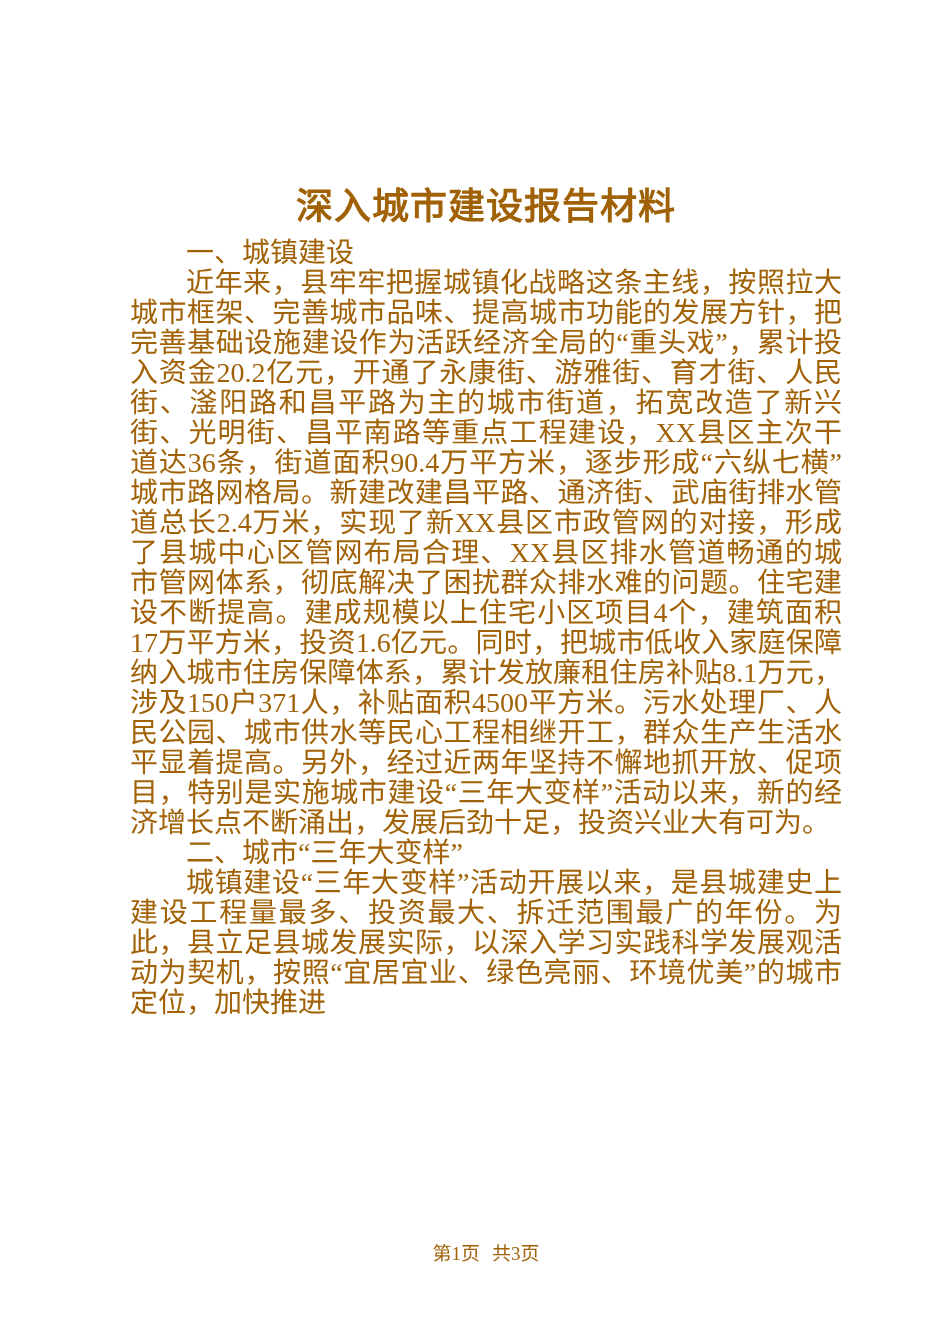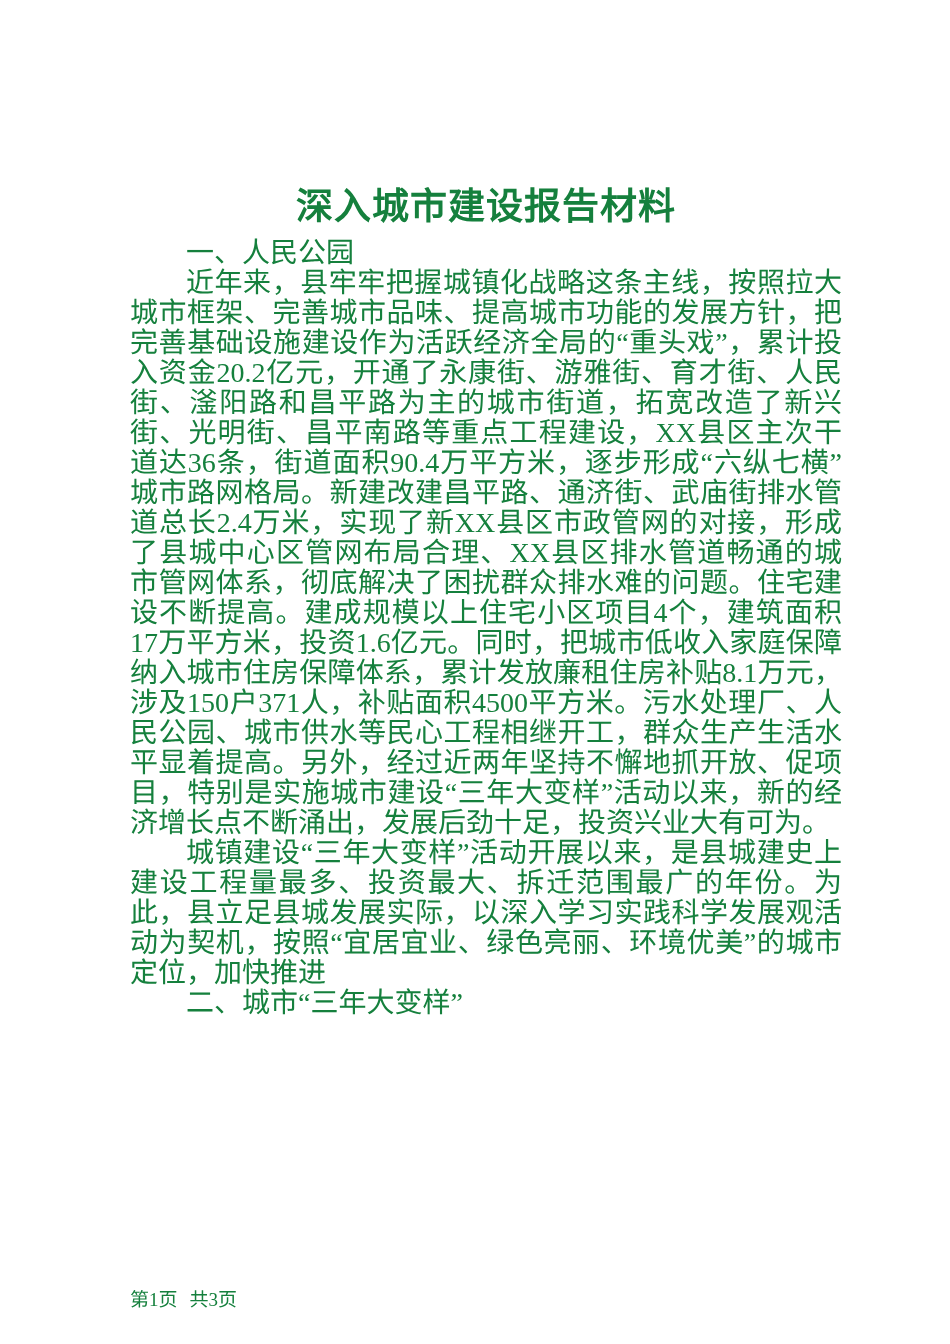--- a/index.html
+++ b/index.html
@@ -7,21 +7,21 @@
     padding: 0;
     background: #ffffff;
   }
   .page {
     position: relative;
     width: 950px;
     height: 1344px;
     background: #ffffff;
     overflow: hidden;
     font-family: "Liberation Serif", "DejaVu Serif", serif;
-    color: #15803d;
+    color: #a16207;
   }
   .doc-title {
     position: absolute;
     top: 184px;
     left: 130px;
     width: 712px;
     margin: 0;
     text-align: center;
     font-size: 37px;
     line-height: 46px;
@@ -39,42 +39,42 @@
     text-align: justify;
     text-justify: inter-ideograph;
   }
   .doc-body p {
     margin: 0;
     padding: 0;
     text-indent: 2em;
   }
   .page-footer {
     position: absolute;
-    top: 1288px;
+    top: 1242px;
     left: 130px;
     width: 712px;
-    text-align: left;
+    text-align: center;
     font-size: 19px;
     line-height: 24px;
   }
   .page-footer .footer-total {
     margin-left: 12px;
   }
 </style>
 </head>
 <body>
 
 <div class="page">
 
   <h1 class="doc-title">深入城市建设报告材料</h1>
 
   <div class="doc-body">
-    <p>一、人民公园</p>
+    <p>一、城镇建设</p>
     <p>近年来，县牢牢把握城镇化战略这条主线，按照拉大城市框架、完善城市品味、提高城市功能的发展方针，把完善基础设施建设作为活跃经济全局的“重头戏”，累计投入资金20.2亿元，开通了永康街、游雅街、育才街、人民街、滏阳路和昌平路为主的城市街道，拓宽改造了新兴街、光明街、昌平南路等重点工程建设，XX县区主次干道达36条，街道面积90.4万平方米，逐步形成“六纵七横”城市路网格局。新建改建昌平路、通济街、武庙街排水管道总长2.4万米，实现了新XX县区市政管网的对接，形成了县城中心区管网布局合理、XX县区排水管道畅通的城市管网体系，彻底解决了困扰群众排水难的问题。住宅建设不断提高。建成规模以上住宅小区项目4个，建筑面积17万平方米，投资1.6亿元。同时，把城市低收入家庭保障纳入城市住房保障体系，累计发放廉租住房补贴8.1万元，涉及150户371人，补贴面积4500平方米。污水处理厂、人民公园、城市供水等民心工程相继开工，群众生产生活水平显着提高。另外，经过近两年坚持不懈地抓开放、促项目，特别是实施城市建设“三年大变样”活动以来，新的经济增长点不断涌出，发展后劲十足，投资兴业大有可为。</p>
+    <p>二、城市“三年大变样”</p>
     <p>城镇建设“三年大变样”活动开展以来，是县城建史上建设工程量最多、投资最大、拆迁范围最广的年份。为此，县立足县城发展实际，以深入学习实践科学发展观活动为契机，按照“宜居宜业、绿色亮丽、环境优美”的城市定位，加快推进</p>
-    <p>二、城市“三年大变样”</p>
   </div>
 
   <div class="page-footer">
     <span class="footer-page">第1页</span><span class="footer-total">共3页</span>
   </div>
 
 </div>
 
 </body></html>

